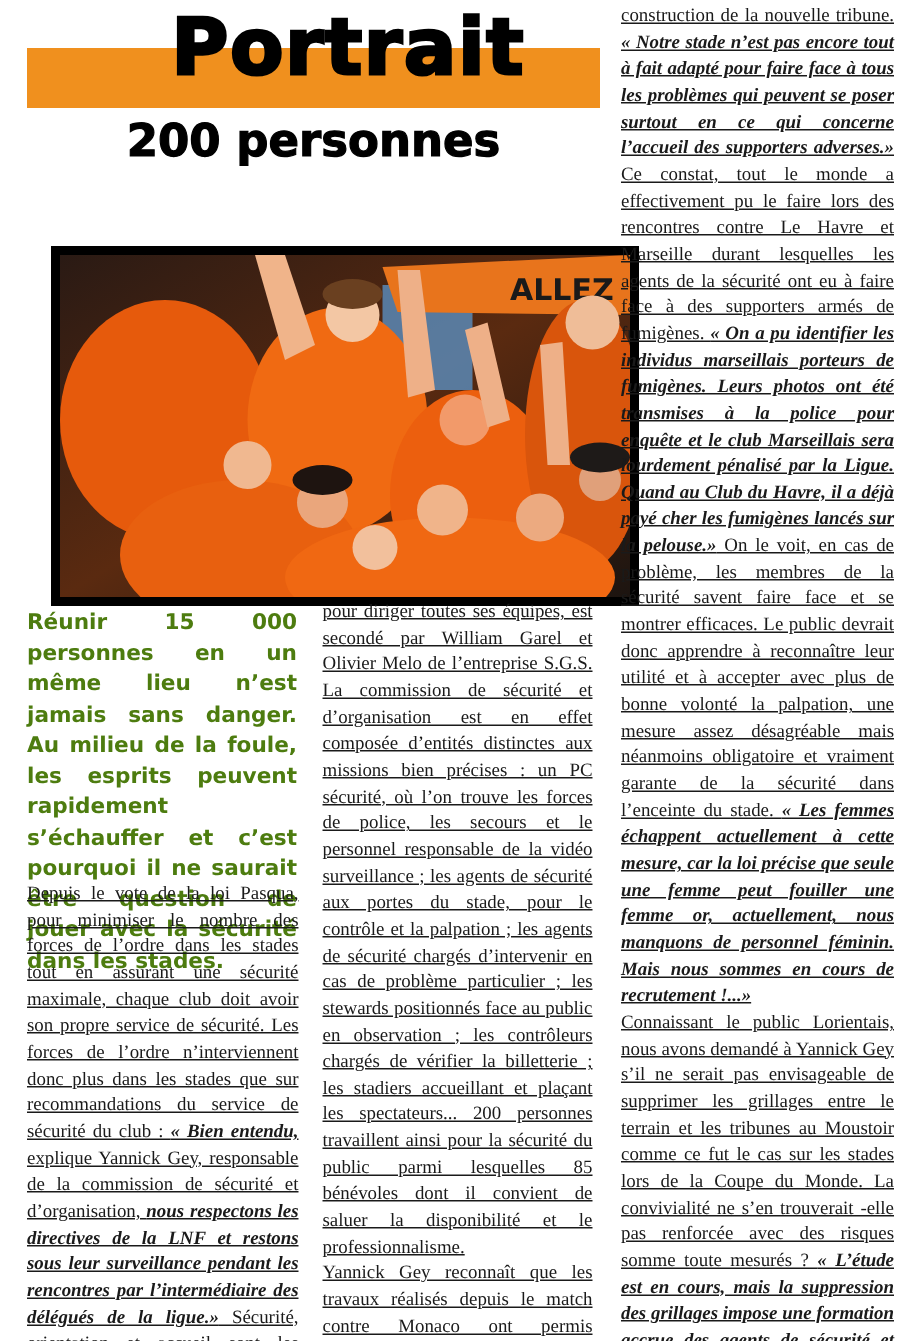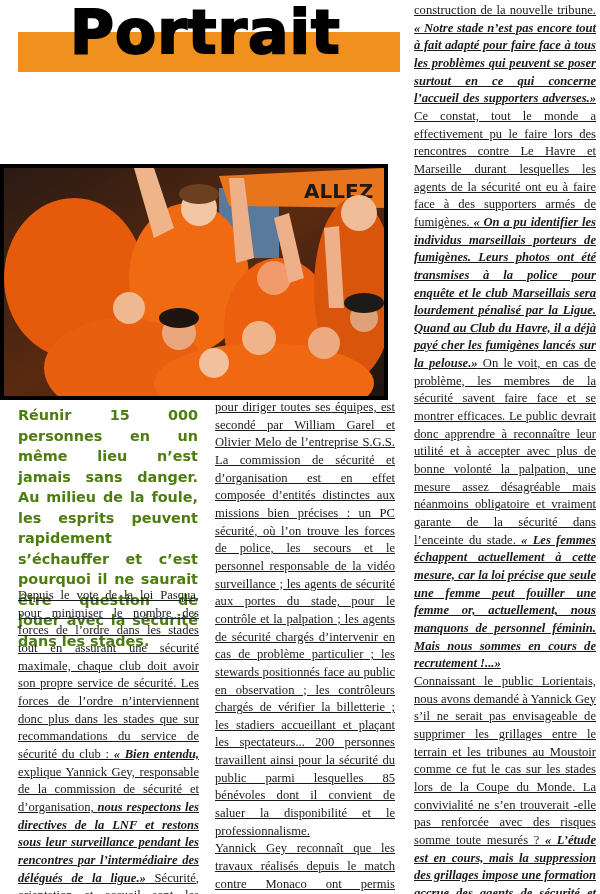--- a/index.html
+++ b/index.html
@@ -1,38 +1,39 @@
 <!DOCTYPE html>
 <html><head>
 <meta charset="utf-8">
 <style>
   html, body { margin: 0; padding: 0; background: #ffffff; }
   body { width: 600px; height: 894px; position: relative; overflow: hidden; font-family: "Liberation Serif", serif; color: #1a1a1a; }
 
   .title-band { position: absolute; left: 18px; top: 32px; width: 382px; height: 40px; background: #f0901e; }
-  .kicker { position: absolute; left: 70px; top: 0px; width: 280px; text-align: left; font-family: "DejaVu Sans", sans-serif; font-weight: 900; font-size: 60px; letter-spacing: 1px; color: #000; line-height: 64px; -webkit-text-stroke: 2px #000; }
+  .kicker { position: absolute; left: 70px; top: 0px; width: 280px; text-align: right; font-family: "DejaVu Sans", sans-serif; font-weight: 900; font-size: 52px; letter-spacing: 1px; color: #000; line-height: 64px; -webkit-text-stroke: 2px #000; }
   .headline { position: absolute; left: 18px; top: 76px; width: 382px; text-align: center; font-family: "DejaVu Sans", sans-serif; font-weight: bold; font-size: 30px; line-height: 38px; color: #000; -webkit-text-stroke: 0.8px #000; }
 
-  .photo { position: absolute; left: 0; top: 164px; width: 380px; height: 228px; overflow: hidden; border: 4px solid #000000; background: #4d7c0f; }
+  .photo { position: absolute; left: 34px; top: 164px; width: 380px; height: 228px; overflow: hidden; border: 6px solid #000000; background: #4d7c0f; }
 
   .lead { position: absolute; left: 18px; top: 405px; width: 180px; font-family: "DejaVu Sans", sans-serif; font-weight: bold; font-size: 14.4px; line-height: 20.5px; text-align: justify; color: #4d7c0f; }
 
   .col { position: absolute; font-size: 12.6px; line-height: 17.65px; text-align: justify; hyphens: manual; }
   .col p { margin: 0; text-decoration: underline; }
   .col1 { left: 18px; top: 587px; width: 181px; }
   .col2 { left: 215px; top: 399px; width: 180px; }
   .col3 { left: 414px; top: 2px; width: 182px; }
   .q { font-style: italic; font-weight: bold; }
 </style>
 </head>
 <body>
 
 <div class="title-band"></div>
 <div class="kicker">Portrait</div>
 <div class="headline">
+  <div>200 personnes</div>
 </div>
 
 <div class="photo">
   <svg width="380" height="228" viewBox="0 0 380 228">
     <defs>
       <linearGradient id="bg" x1="0" y1="0" x2="1" y2="1">
         <stop offset="0" stop-color="#2a1a14"></stop>
         <stop offset="0.5" stop-color="#5a2a10"></stop>
         <stop offset="1" stop-color="#1c1410"></stop>
       </linearGradient>

